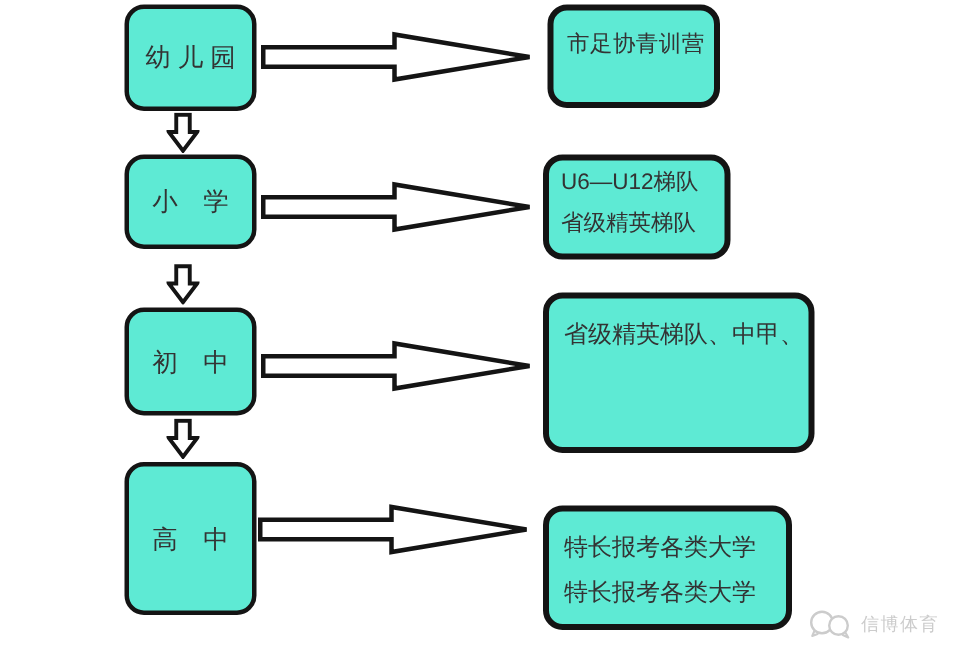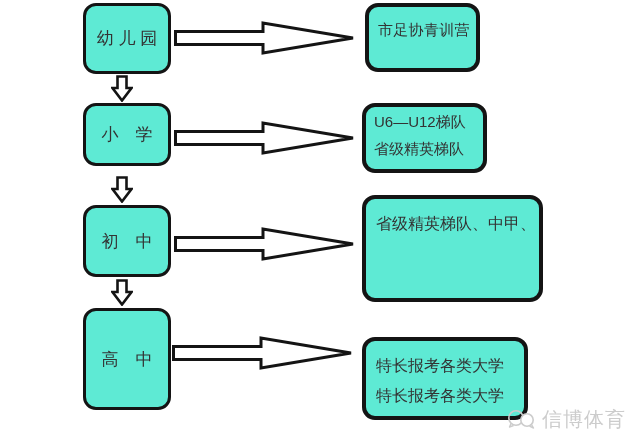--- a/index.html
+++ b/index.html
@@ -60,21 +60,21 @@
   .darrow-c { top: 279px; }
 
   .watermark {
     position: absolute;
     right: 14px;
     top: 406px;
     display: flex;
     align-items: center;
     gap: 5px;
     color: #cccccc;
-    font-size: 20px;
+    font-size: 12px;
     letter-spacing: 1px;
     white-space: nowrap;
   }
   .watermark svg { display: block; }
 </style>
 </head>
 <body>
 
 <div class="canvas">
 

